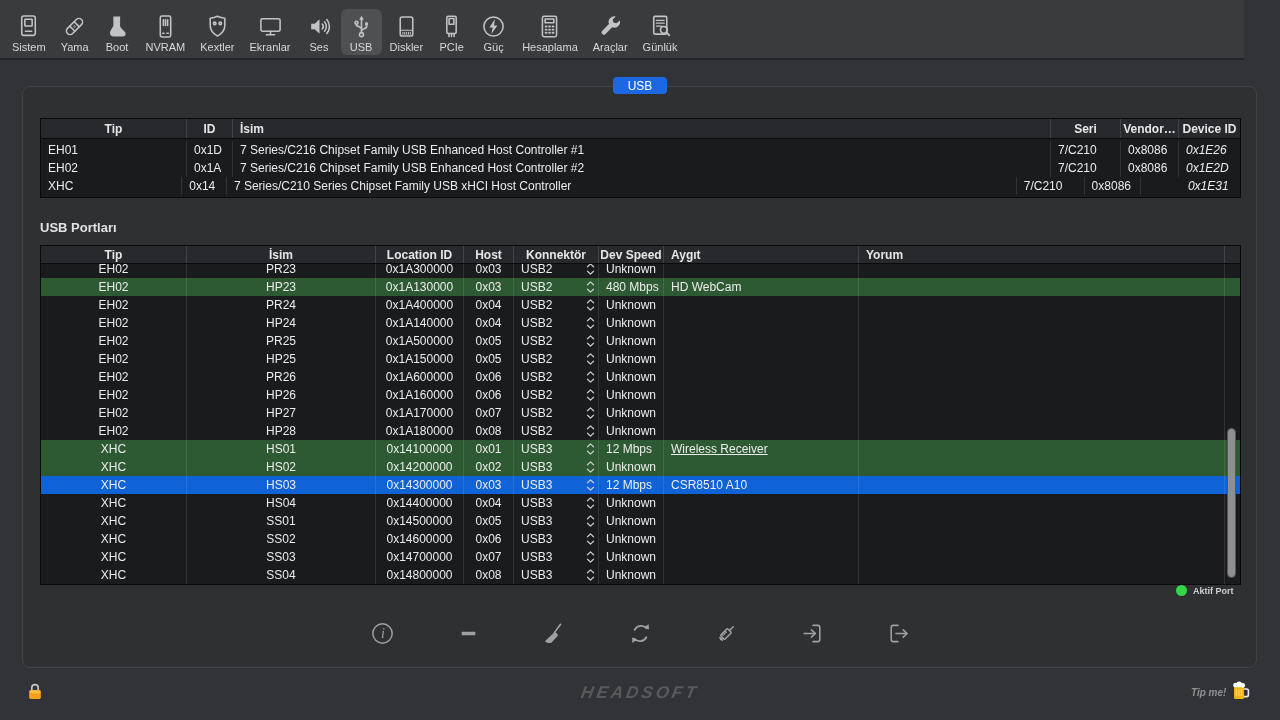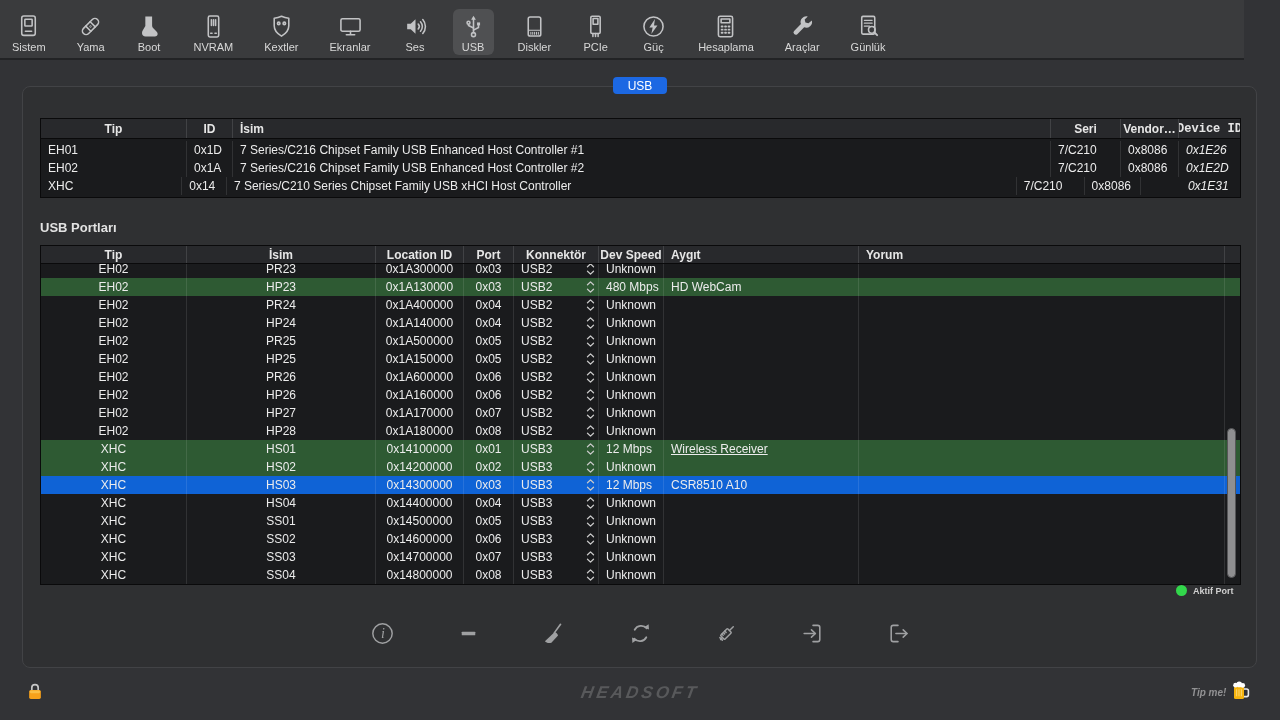--- a/index.html
+++ b/index.html
@@ -7,21 +7,21 @@
   body {
     position:relative;
     background:#323336;
     font-family:"Liberation Sans", sans-serif;
     color:#e8e8e8;
   }
   
   .toolbar {
     position:absolute; left:0; top:0; width:1244px; height:60px;
     background:#3a3b3d; border-bottom:2px solid #222325;
-    display:flex; align-items:flex-end; padding:0 0 3px 5px; gap:17px;
+    display:flex; align-items:flex-end; padding:0 0 3px 5px; gap:1px;
   }
   .tb-item {
     display:flex; flex-direction:column; align-items:center; gap:1px;
     padding:4px 7px 2px; border-radius:6px; cursor:default;
   }
   .tb-item.selected { background:#4f5052; }
   .tb-icon { width:27px; height:27px; display:flex; align-items:center; justify-content:center; color:#c2c3c5; }
   .tb-icon svg { width:25px; height:25px; }
   .tb-label { font-size:11px; color:#d8d8d8; white-space:nowrap; }
   
@@ -35,21 +35,21 @@
     display:flex; align-items:center; justify-content:center;
   }
   
   .table { position:absolute; background:#1a1b1d; border:1px solid #0a0a0b; }
   .thead { display:flex; background:#28292c; border-bottom:1px solid #0a0a0b; }
   .hcell {
     font-size:12px; font-weight:bold; color:#e6e6e6;
     display:flex; align-items:center; border-right:1px solid #414245;
     overflow:hidden; white-space:nowrap;
   }
-  .hcell:last-child { border-right:none;font-family:Liberation Mono, monospace; }
+  .hcell:last-child { border-right:none; }
   .hc-c { justify-content:center; }
   .hc-l { justify-content:flex-start; padding-left:7px; }
   .trow { display:flex; height:18px; align-items:stretch; }
   .tcell {
     font-size:12px; color:#ececec; display:flex; align-items:center;
     border-right:1px solid rgba(255,255,255,0.10);
     overflow:hidden; white-space:nowrap; position:relative;
   }
   .tcell:last-child { border-right:none;font-style:italic; }
   .tc-c { justify-content:center; }
@@ -284,21 +284,21 @@
       </div>
   </div>
 
   <div class="ports-title">USB Portları</div>
 
   <div class="table ptable">
     <div class="thead">
         <div class="hcell hc-c" style="width: 146px;">Tip</div>
         <div class="hcell hc-c" style="width: 189px;">İsim</div>
         <div class="hcell hc-c" style="width: 88px;">Location ID</div>
-        <div class="hcell hc-c" style="width: 50px;">Port</div>
+        <div class="hcell hc-c" style="width: 50px;">Host</div>
         <div class="hcell hc-c" style="width: 85px; text-align: center;">Konnektör</div>
         <div class="hcell hc-c" style="width: 65px;">Dev Speed</div>
         <div class="hcell hc-l" style="width: 195px;">Aygıt</div>
         <div class="hcell hc-l" style="width: 366px;">Yorum</div>
         <div class="hcell" style="width: 15px;"></div>
       </div>
     <div class="tbody pbody">
         <div class="trow">
           <div class="tcell tc-c" style="width: 146px;">EH02</div>
           <div class="tcell tc-c" style="width: 189px;">PR23</div>

